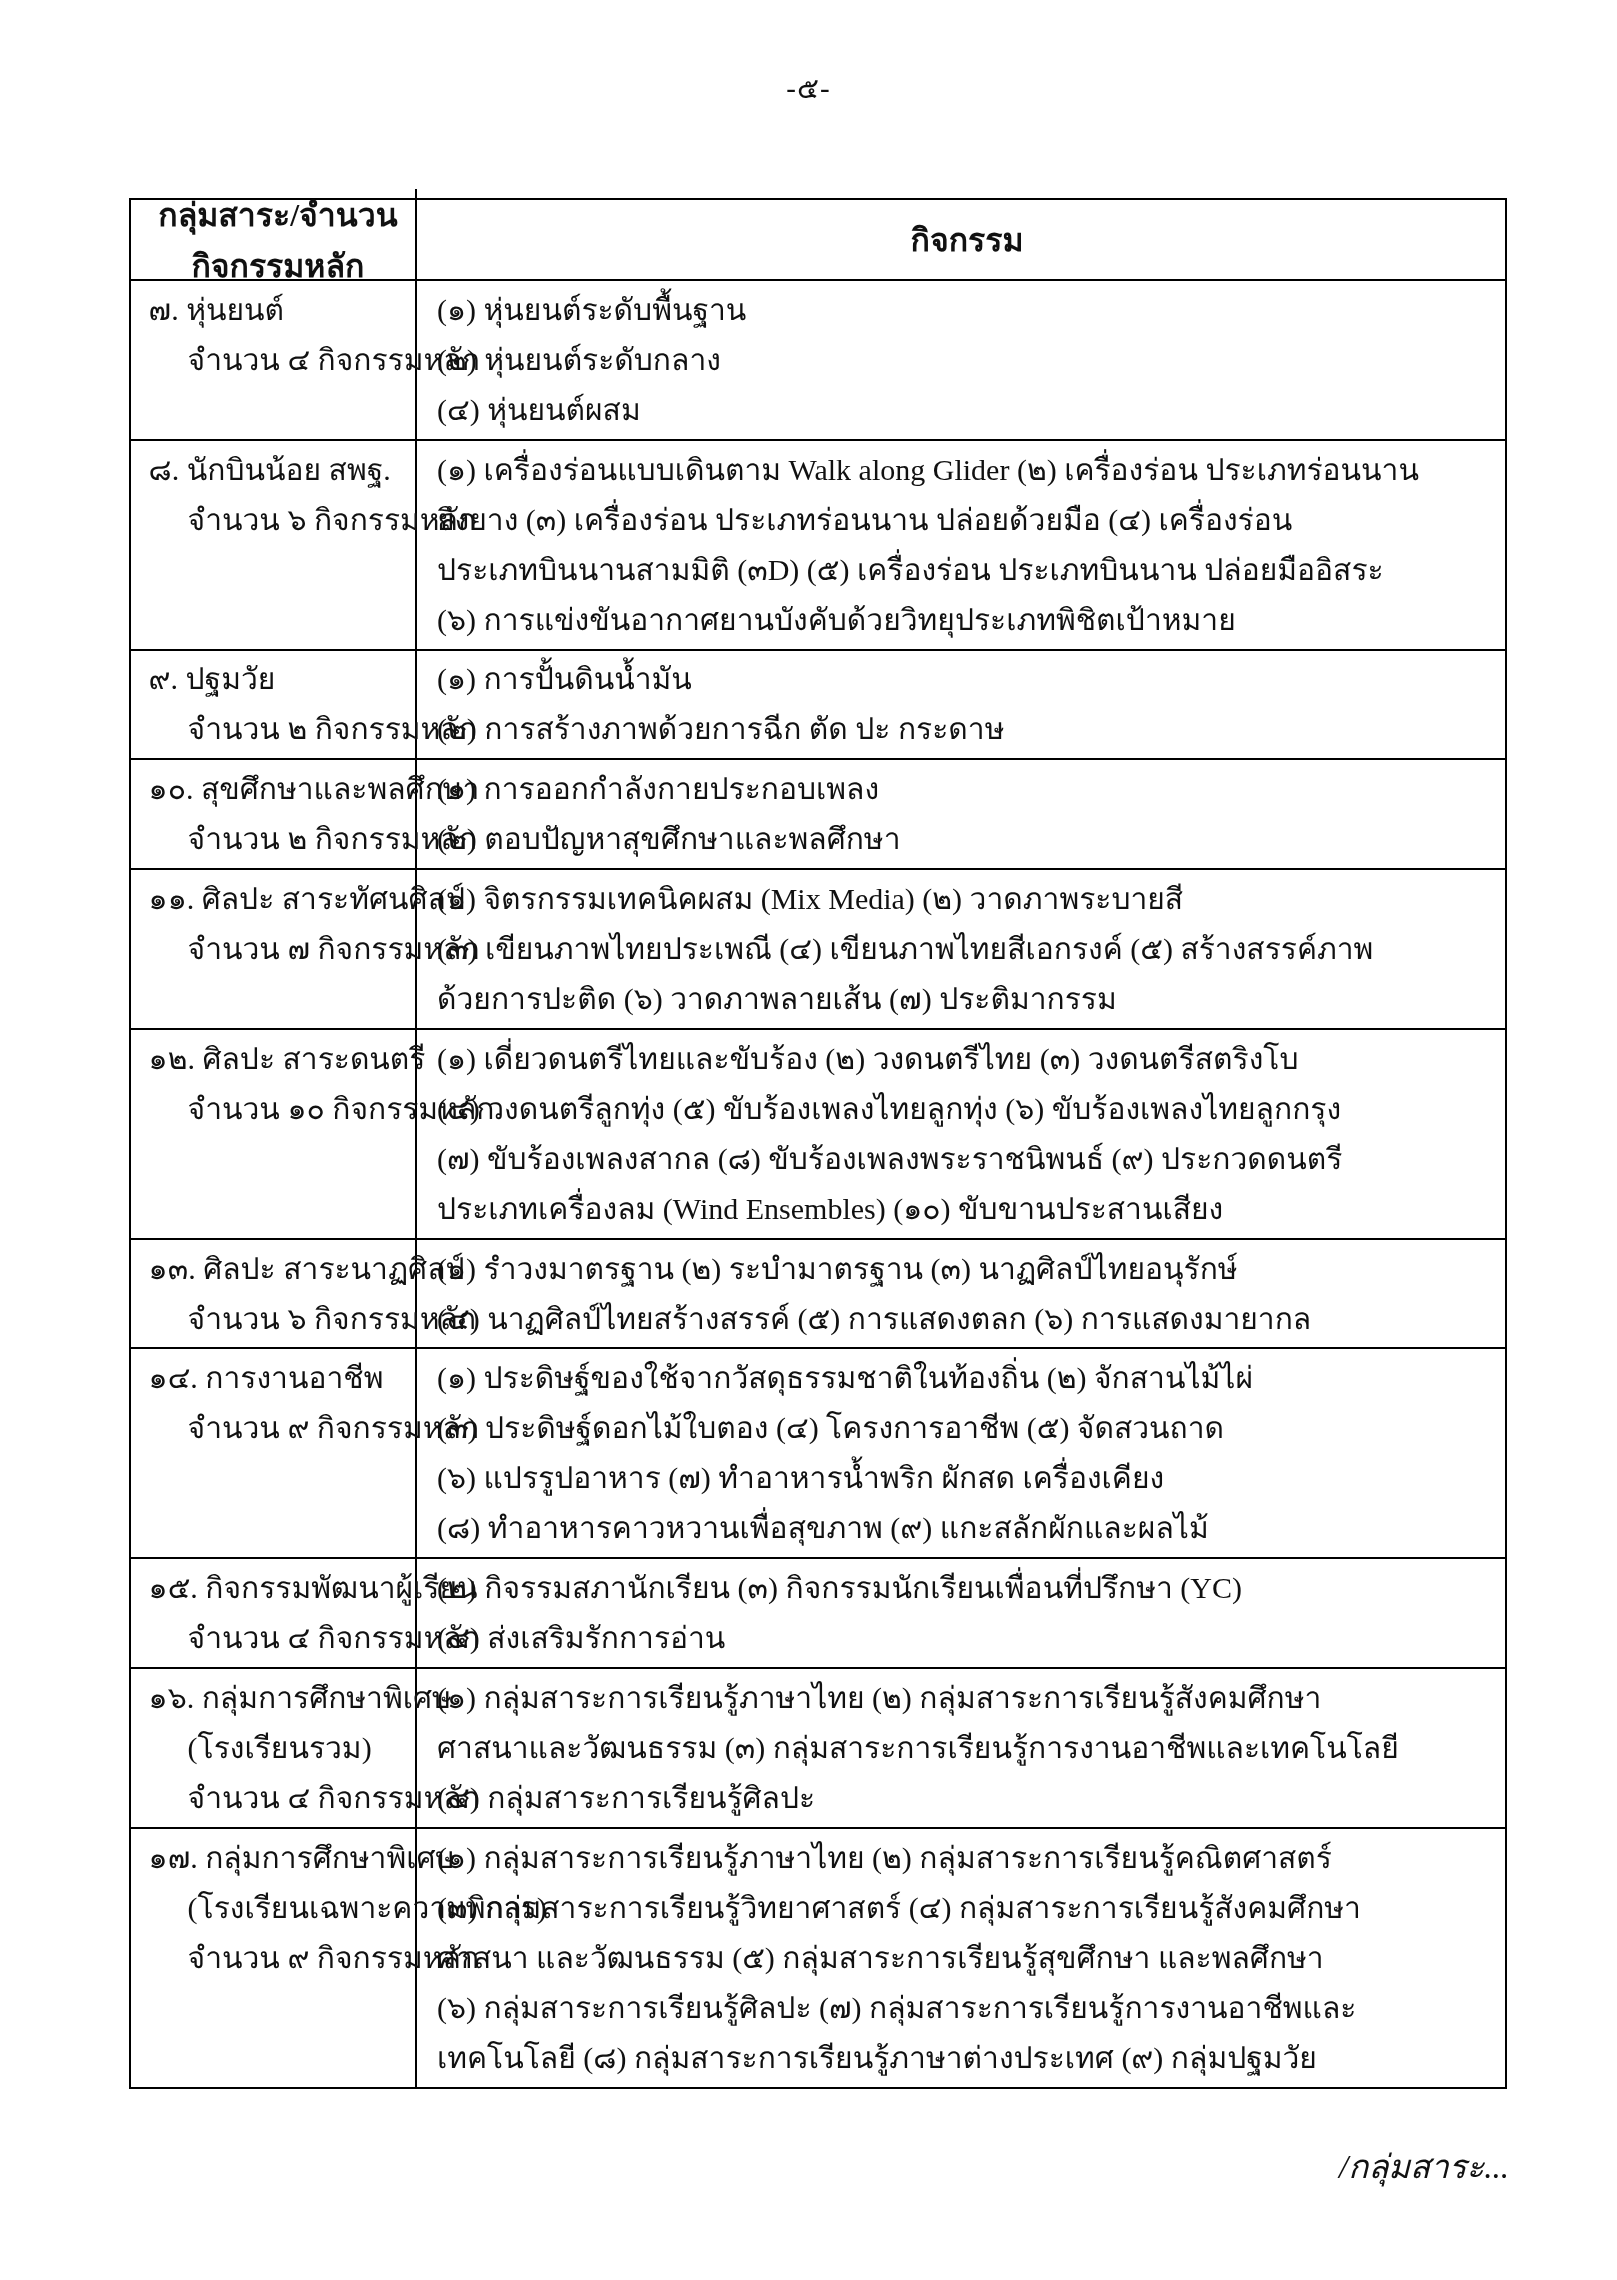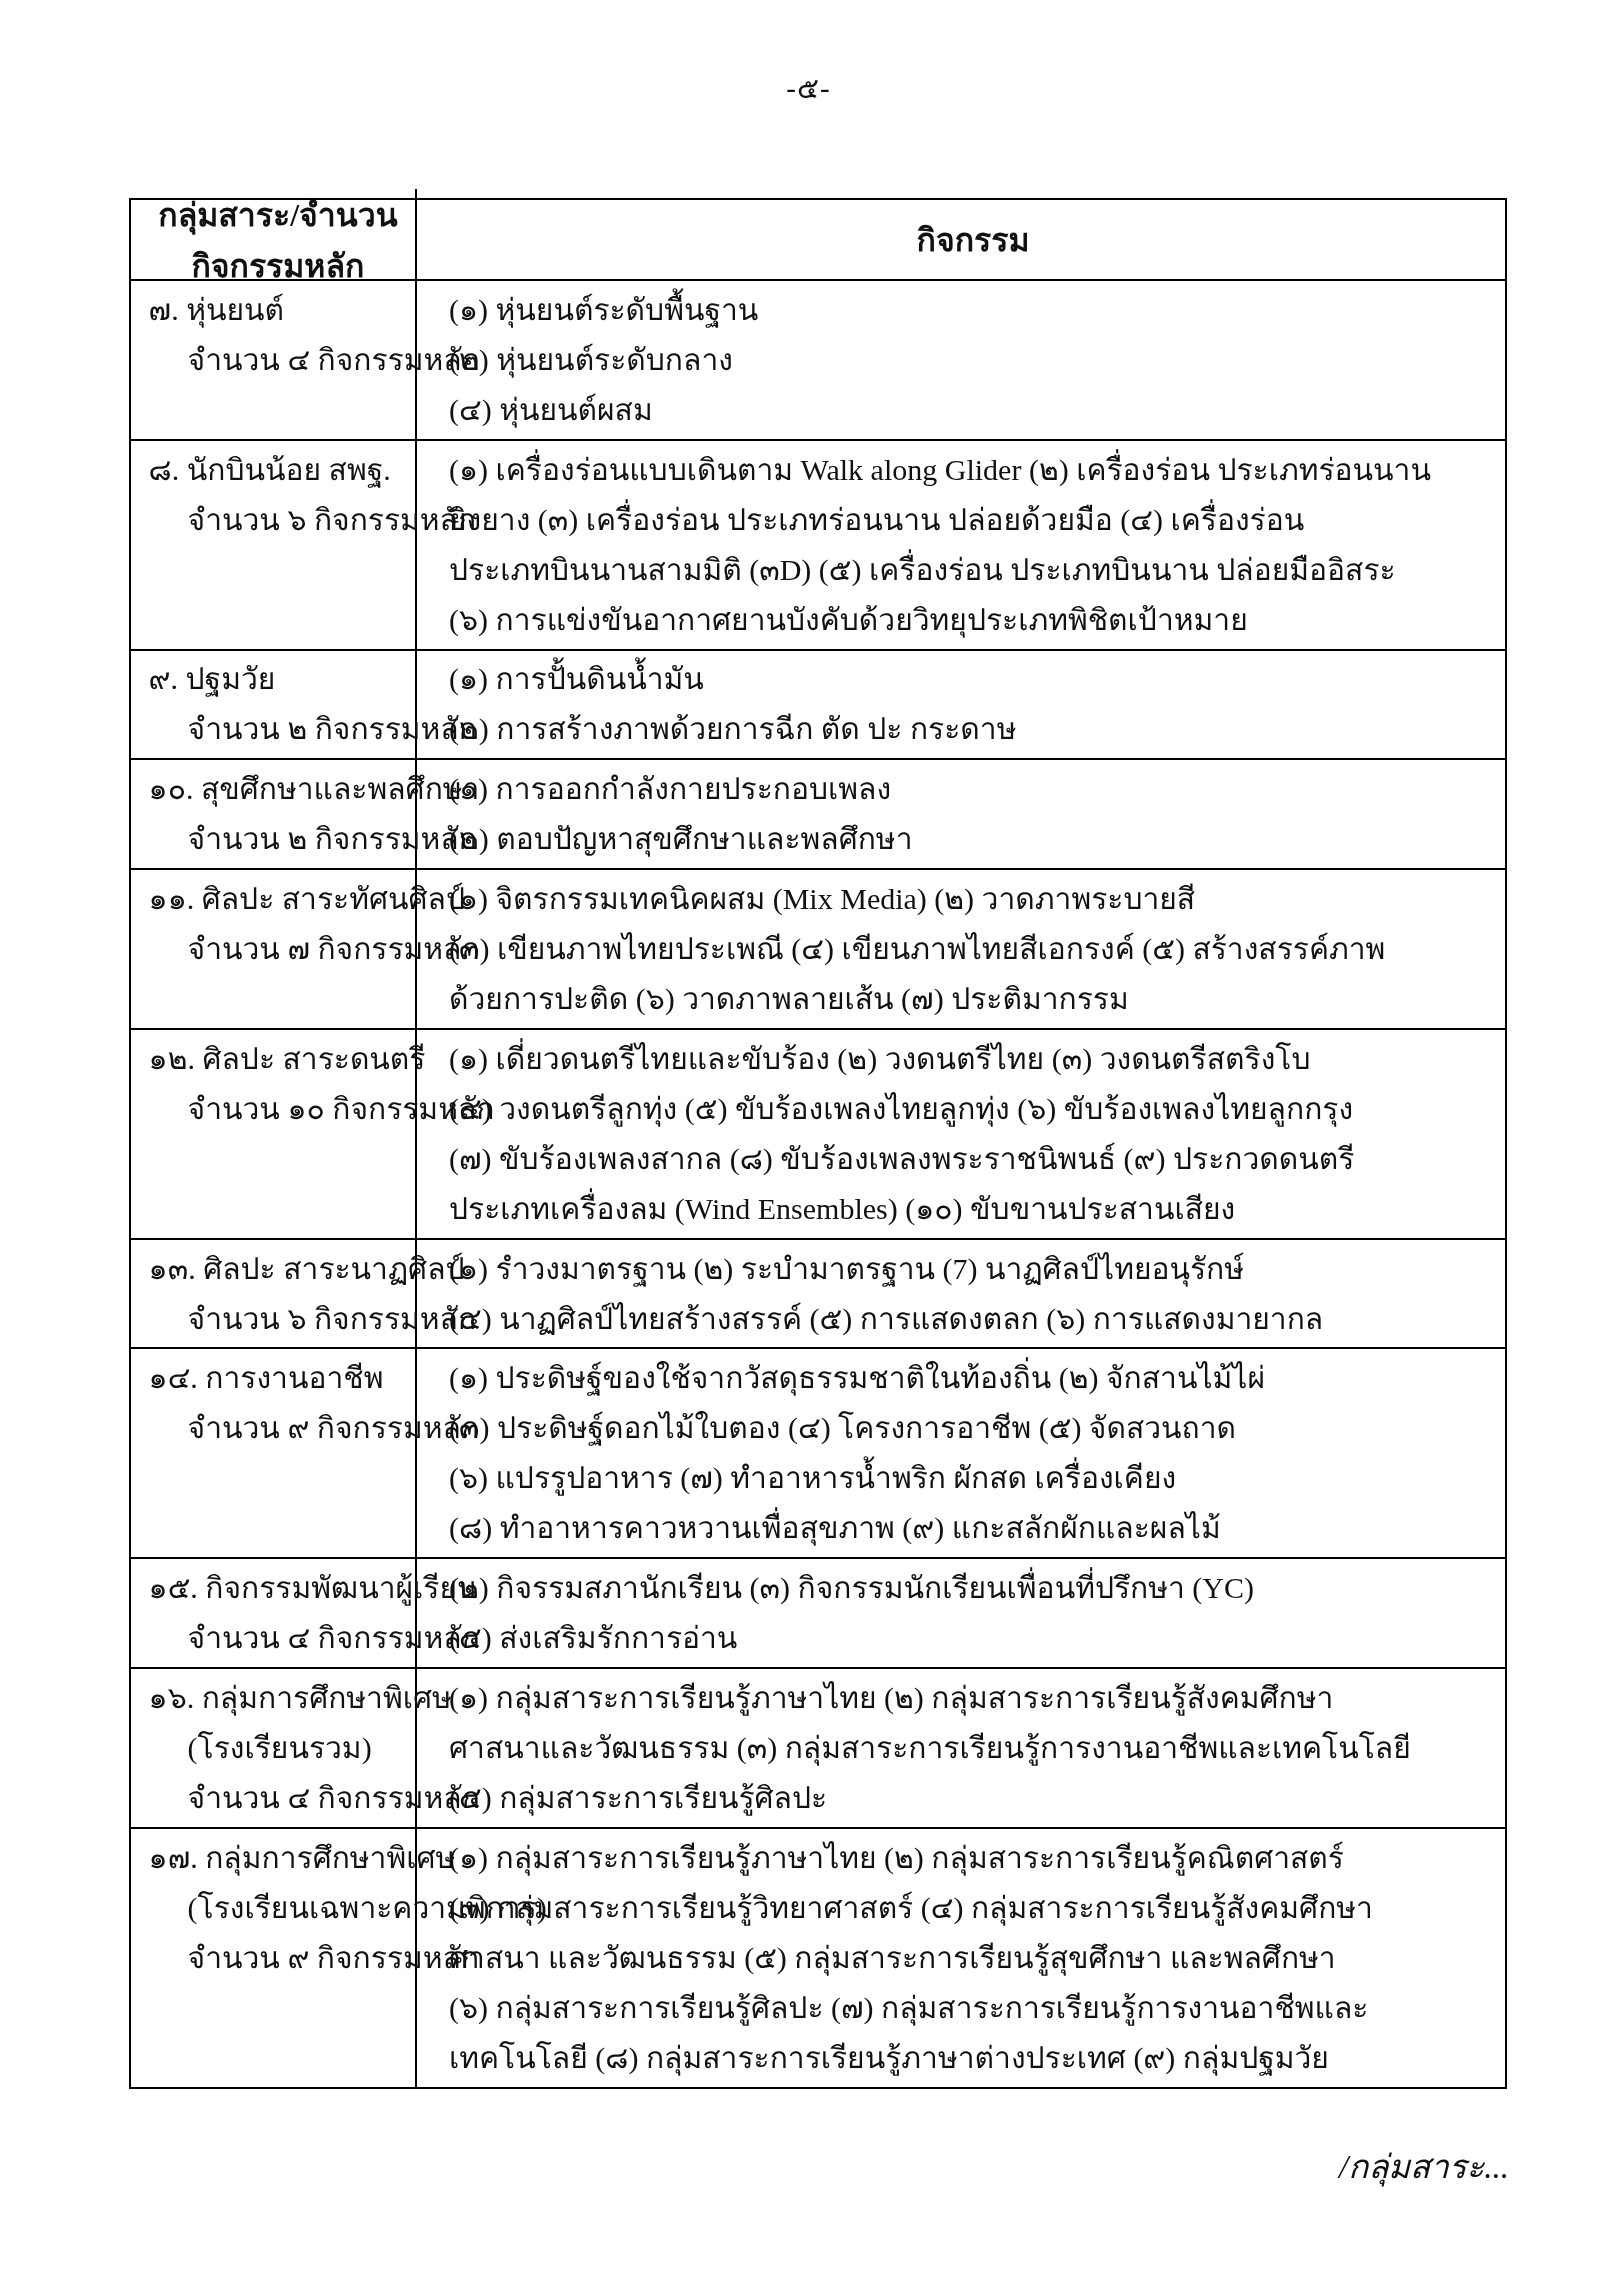--- a/index.html
+++ b/index.html
@@ -51,21 +51,21 @@
     box-sizing: border-box;
     padding: 3.9px 7.8px 3.9px 17.6px;
   }
   .cell-left {
     width: 286px;
     flex: 0 0 286px;
     border-right: 2px solid #000;
   }
   .cell-right {
     flex: 1 1 auto;
-    padding-left: 32px;
+    padding-left: 20px;
   }
   .header-row .cell {
     padding-top: 0;
     padding-bottom: 0;
     text-align: center;
     font-size: 32px;
   }
   .line {
     height: 50px;
     line-height: 50px;
@@ -165,21 +165,21 @@
             <div class="line">ประเภทเครื่องลม (Wind Ensembles) (๑๐) ขับขานประสานเสียง</div>
           </div>
   </div>
 
   <div class="t-row">
     <div class="cell cell-left">
             <div class="line">๑๓. ศิลปะ สาระนาฏศิลป์</div>
             <div class="line indent">จำนวน ๖ กิจกรรมหลัก</div>
           </div>
     <div class="cell cell-right">
-            <div class="line">(๑) รำวงมาตรฐาน (๒) ระบำมาตรฐาน (7) นาฏศิลป์ไทยอนุรักษ์</div>
+            <div class="line">(๑) รำวงมาตรฐาน (๒) ระบำมาตรฐาน (๓) นาฏศิลป์ไทยอนุรักษ์</div>
             <div class="line">(๔) นาฏศิลป์ไทยสร้างสรรค์ (๕) การแสดงตลก (๖) การแสดงมายากล</div>
           </div>
   </div>
 
   <div class="t-row">
     <div class="cell cell-left">
             <div class="line">๑๔. การงานอาชีพ</div>
             <div class="line indent">จำนวน ๙ กิจกรรมหลัก</div>
           </div>
     <div class="cell cell-right">

